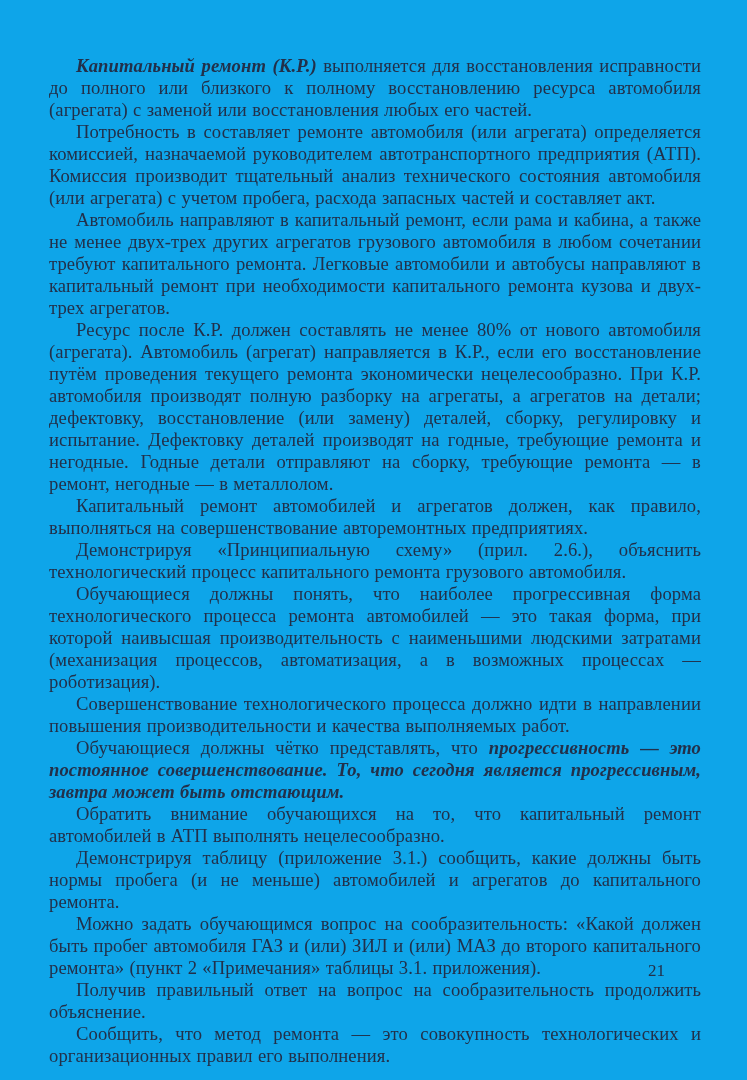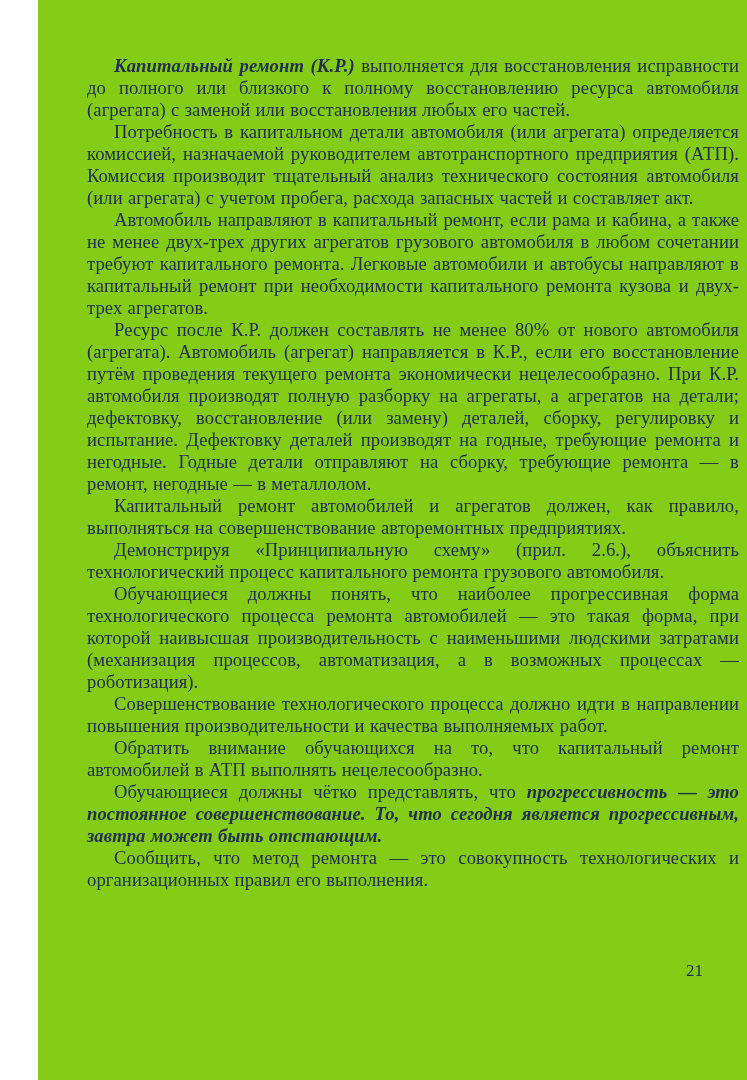--- a/index.html
+++ b/index.html
@@ -40,28 +40,31 @@
     position: absolute;
     left: 648px;
     top: 961px;
     font-size: 17px;
     line-height: 20px;
   }
 </style>
 </head>
 <body style="background: rgb(255, 255, 255);">
 
-<div class="page" style="background: #84cc16; margin-left: 38px;">
+<div class="page" style="background: #0ea5e9;">
   <main class="text-block" style="color: rgb(34, 48, 74);">
       <p class="para"><span class="bold-italic">Капитальный ремонт (К.Р.)</span><span class="regular"> выполняется для восстановления исправности до полного или близкого к полному восстановлению ресурса автомобиля (агрегата) с заменой или восстановления любых его частей.</span></p>
-      <p class="para"><span class="regular">Потребность в капитальном детали автомобиля (или агрегата) определяется комиссией, назначаемой руководителем автотранспортного предприятия (АТП). Комиссия производит тщательный анализ технического состояния автомобиля (или агрегата) с учетом пробега, расхода запасных частей и составляет акт.</span></p>
+      <p class="para"><span class="regular">Потребность в составляет ремонте автомобиля (или агрегата) определяется комиссией, назначаемой руководителем автотранспортного предприятия (АТП). Комиссия производит тщательный анализ технического состояния автомобиля (или агрегата) с учетом пробега, расхода запасных частей и составляет акт.</span></p>
       <p class="para"><span class="regular">Автомобиль направляют в капитальный ремонт, если рама и кабина, а также не менее двух-трех других агрегатов грузового автомобиля в любом сочетании требуют капитального ремонта. Легковые автомобили и автобусы направляют в капитальный ремонт при необходимости капитального ремонта кузова и двух-трех агрегатов.</span></p>
       <p class="para"><span class="regular">Ресурс после К.Р. должен составлять не менее 80% от нового автомобиля (агрегата). Автомобиль (агрегат) направляется в К.Р., если его восстановление путём проведения текущего ремонта экономически нецелесообразно. При К.Р. автомобиля производят полную разборку на агрегаты, а агрегатов на детали; дефектовку, восстановление (или замену) деталей, сборку, регулировку и испытание. Дефектовку деталей производят на годные, требующие ремонта и негодные. Годные детали отправляют на сборку, требующие ремонта — в ремонт, негодные — в металлолом.</span></p>
       <p class="para"><span class="regular">Капитальный ремонт автомобилей и агрегатов должен, как правило, выполняться на совершенствование авторемонтных предприятиях.</span></p>
       <p class="para"><span class="regular">Демонстрируя «Принципиальную схему» (прил. 2.6.), объяснить технологический процесс капитального ремонта грузового автомобиля.</span></p>
       <p class="para"><span class="regular">Обучающиеся должны понять, что наиболее прогрессивная форма технологического процесса ремонта автомобилей — это такая форма, при которой наивысшая производительность с наименьшими людскими затратами (механизация процессов, автоматизация, а в возможных процессах — роботизация).</span></p>
       <p class="para"><span class="regular">Совершенствование технологического процесса должно идти в направлении повышения производительности и качества выполняемых работ.</span></p>
+      <p class="para"><span class="regular">Обучающиеся должны чётко представлять, что </span><span class="bold-italic">прогрессивность — это постоянное совершенствование. То, что сегодня является прогрессивным, завтра может быть отстающим.</span></p>
       <p class="para"><span class="regular">Обратить внимание обучающихся на то, что капитальный ремонт автомобилей в АТП выполнять нецелесообразно.</span></p>
-      <p class="para"><span class="regular">Обучающиеся должны чётко представлять, что </span><span class="bold-italic">прогрессивность — это постоянное совершенствование. То, что сегодня является прогрессивным, завтра может быть отстающим.</span></p>
+      <p class="para"><span class="regular">Демонстрируя таблицу (приложение 3.1.) сообщить, какие должны быть нормы пробега (и не меньше) автомобилей и агрегатов до капитального ремонта.</span></p>
+      <p class="para"><span class="regular">Можно задать обучающимся вопрос на сообразительность: «Какой должен быть пробег автомобиля ГАЗ и (или) ЗИЛ и (или) МАЗ до второго капитального ремонта» (пункт 2 «Примечания» таблицы 3.1. приложения).</span></p>
+      <p class="para"><span class="regular">Получив правильный ответ на вопрос на сообразительность продолжить объяснение.</span></p>
       <p class="para"><span class="regular">Сообщить, что метод ремонта — это совокупность технологических и организационных правил его выполнения.</span></p>
     </main>
   <div class="page-number" style="color: rgb(34, 48, 74);">21</div>
 </div>
 
 </body></html>

